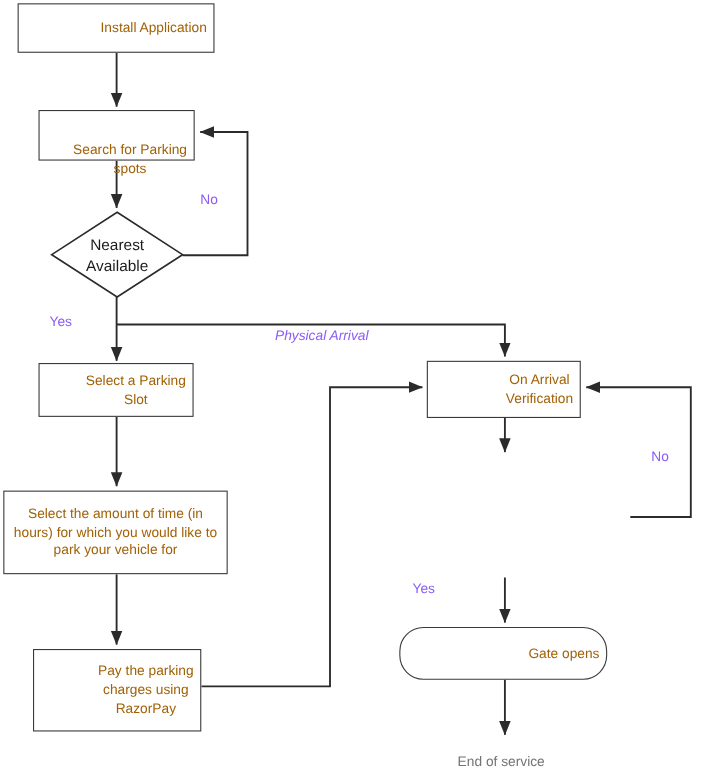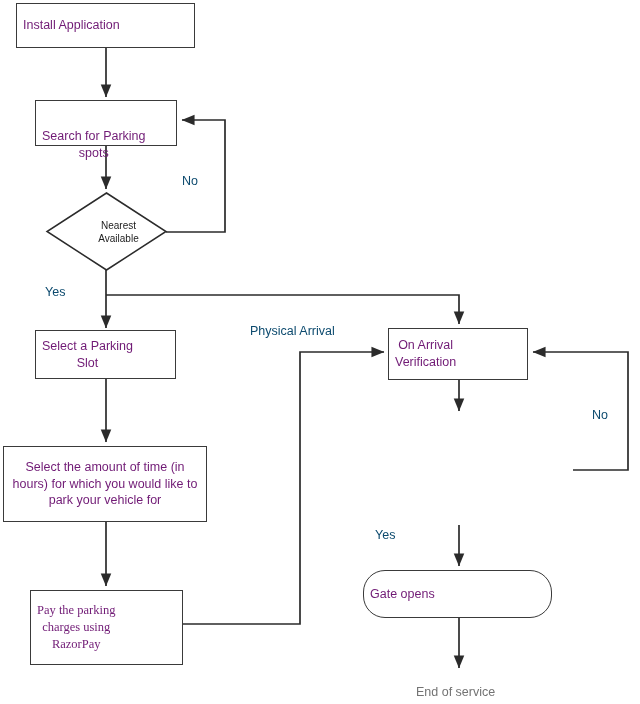--- a/index.html
+++ b/index.html
@@ -24,59 +24,59 @@
     left: 0;
     top: 0;
     width: 640px;
     height: 704px;
   }
   .node {
     position: absolute;
     box-sizing: border-box;
     display: flex;
     align-items: center;
-    justify-content: flex-start;
+    justify-content: flex-end;
     text-align: center;
     background: #ffffff;
     border: 1.4px solid #3a3a3a;
     font-size: 12.5px;
     line-height: 1.35;
-    color: #701a75;
+    color: #a16207;
     padding: 2px 6px;
     z-index: 3;
   }
   .diamond-wrap {
     position: absolute;
     z-index: 3;
   }
   .diamond-wrap svg {
     position: absolute;
     left: 0;
     top: 0;
     overflow: visible;
   }
   .diamond-label {
     position: absolute;
-    left: 12px;
+    left: 0;
     top: 0;
     width: 100%;
     height: 100%;
     display: flex;
     align-items: center;
     justify-content: center;
     text-align: center;
-    font-size: 10px;
+    font-size: 14px;
     line-height: 1.3;
     color: #1c1c1c;
     pointer-events: none;
   }
   .edge-label {
     position: absolute;
     font-size: 12.5px;
-    color: #0c4a6e;
+    color: #8b5cf6;
     white-space: nowrap;
     background: transparent;
     z-index: 4;
   }
   .free-text {
     position: absolute;
     font-size: 12.5px;
     color: #737373;
     white-space: nowrap;
     z-index: 4;
@@ -141,40 +141,40 @@
   <div class="node" style="left:3px; top:446px; width:204px; height:76px;">
     <span>Select the amount of time (in hours) for which you would like to park your vehicle for</span>
   </div>
 
   <div class="node" style="left:35px; top:330px; width:141px; height:49px;">
     <span style="white-space:pre-line;">Select a Parking
 Slot</span>
   </div>
 
   <div class="node" style="left:30px; top:590px; width:153px; height:75px;">
-    <span style="white-space:pre-line;font-family:Liberation Serif, serif;">Pay the parking
+    <span style="white-space:pre-line;">Pay the parking
 charges using
 RazorPay</span>
   </div>
 
   <div class="node" style="left:388px; top:328px; width:140px; height:52px;">
     <span style="white-space:pre-line;">On Arrival
 Verification</span>
   </div>
 
 
   <div class="node" style="left:363px; top:570px; width:189px; height:48px;border-radius:22px;">
     <span>Gate opens</span>
   </div>
 
   <div class="edge-label" style="left:182px; top:174px;">No</div>
 
   <div class="edge-label" style="left:45px; top:285px;">Yes</div>
 
-  <div class="edge-label" style="left:250px; top:324px;">Physical Arrival</div>
+  <div class="edge-label" style="left:250px; top:298px;font-style:italic;">Physical Arrival</div>
 
   <div class="edge-label" style="left:592px; top:408px;">No</div>
 
   <div class="edge-label" style="left:375px; top:528px;">Yes</div>
 
   <div class="free-text" style="left:416px; top:685px;">End of service</div>
 
 </div>
 
 </body></html>

